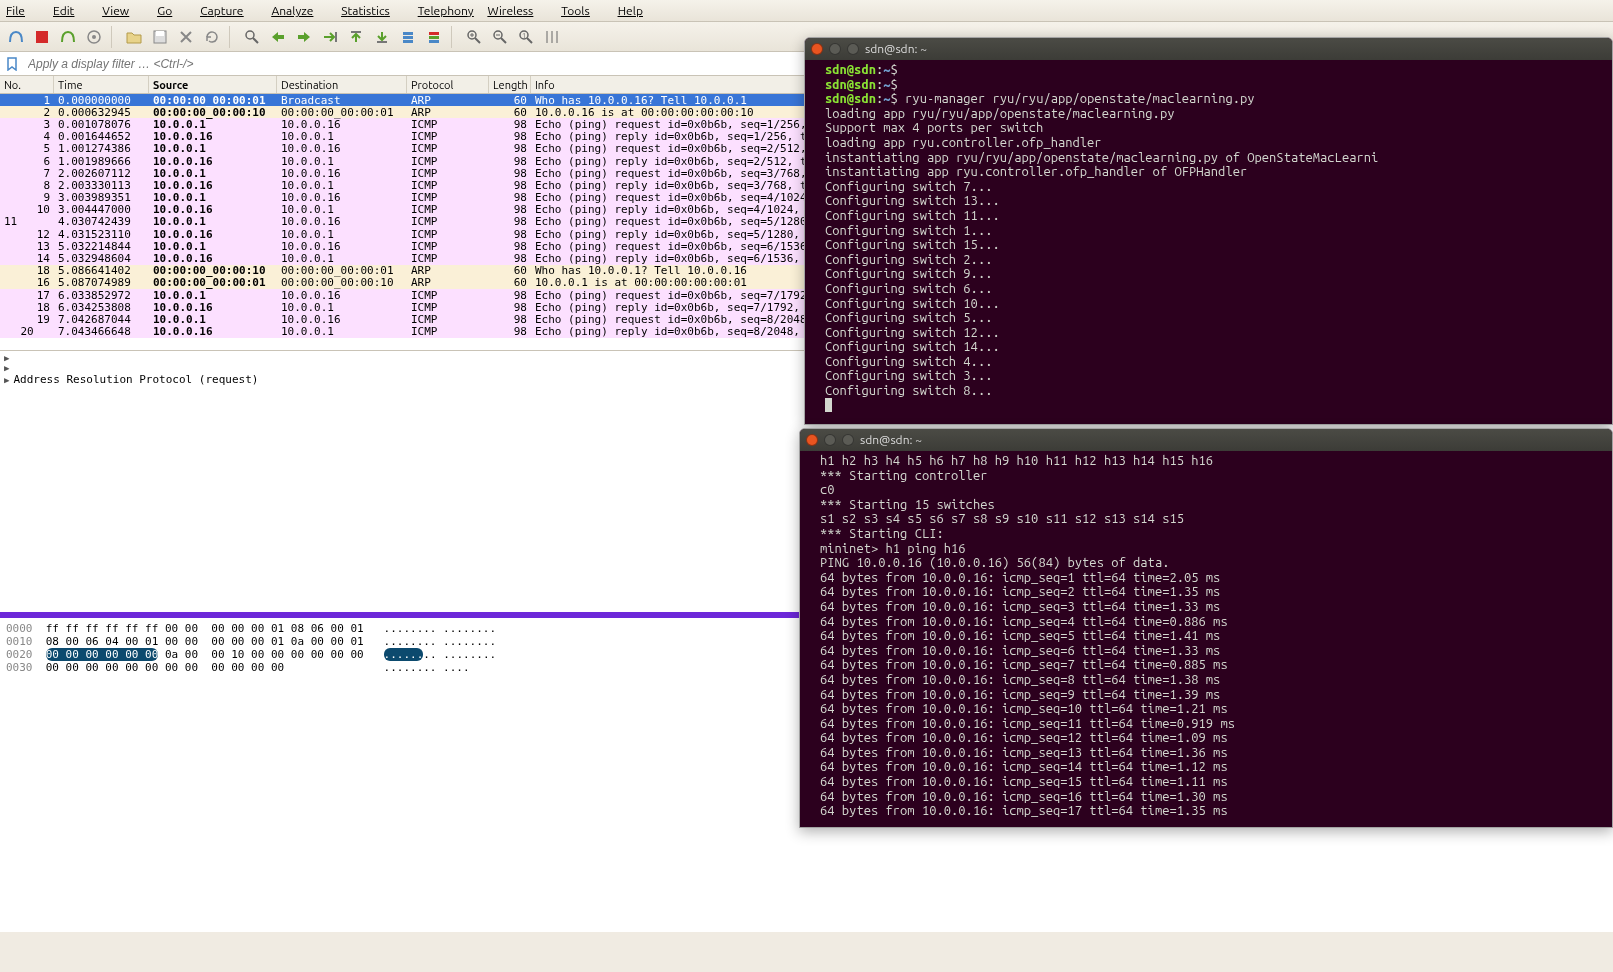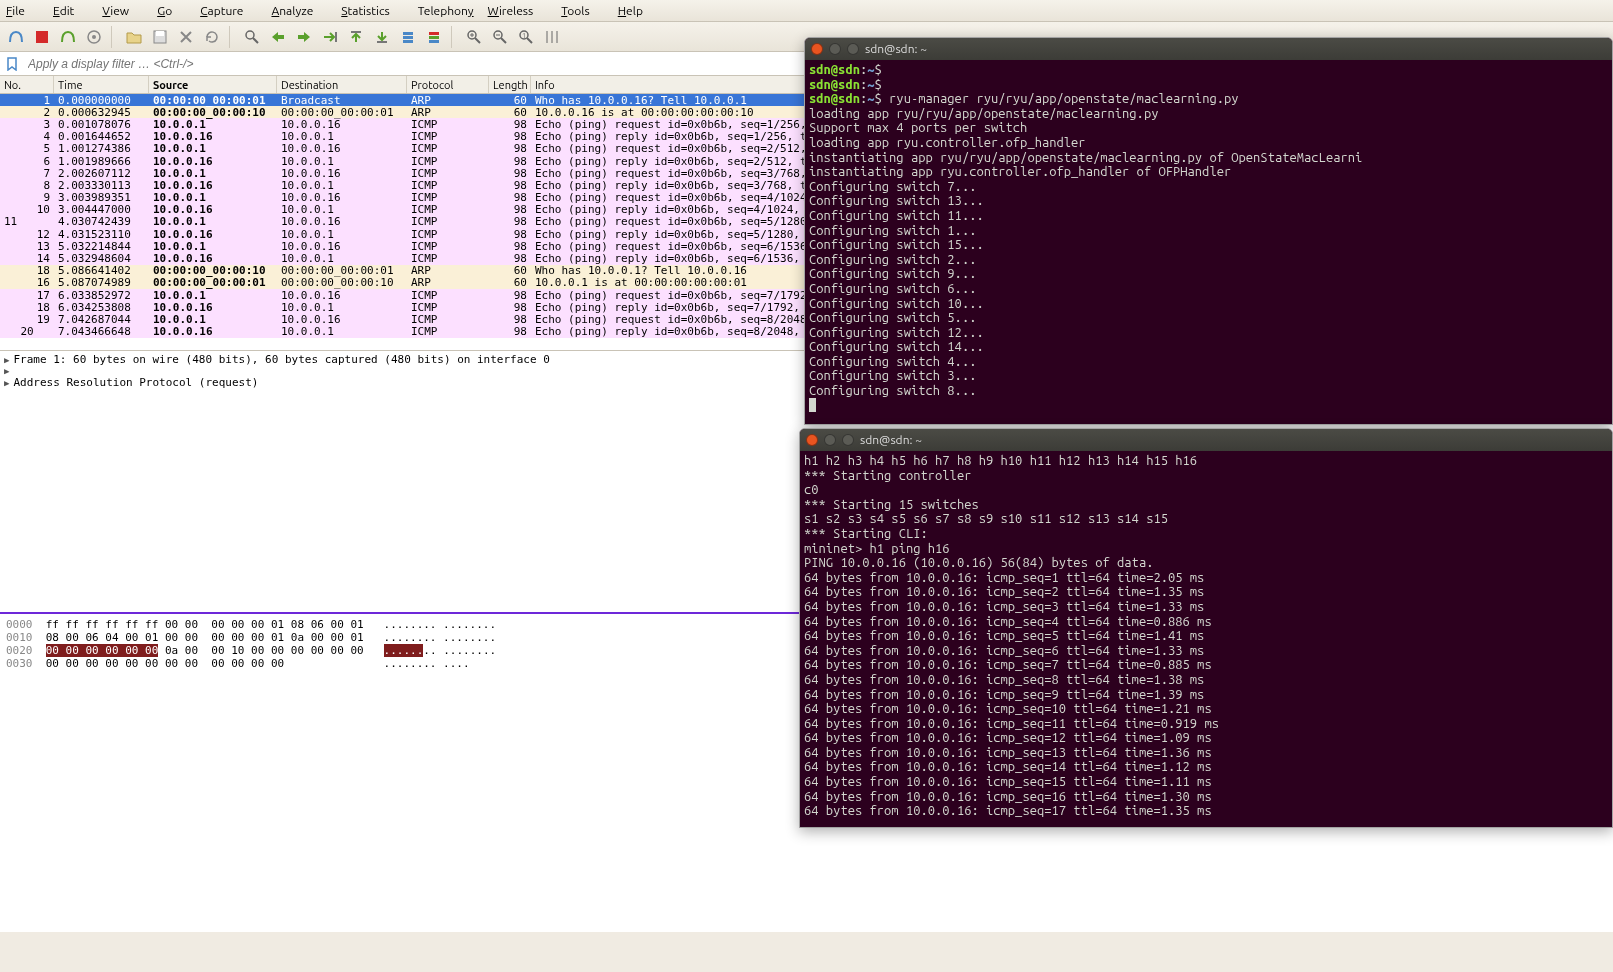--- a/index.html
+++ b/index.html
@@ -1,18 +1,18 @@
 <!DOCTYPE html>
 <html><head>
 <meta charset="utf-8">
 <style>
   * { box-sizing: border-box; margin: 0; padding: 0; }
   body { font-family: "Ubuntu", "DejaVu Sans", sans-serif; font-size: 12px; background: #f0ebe2; width: 1613px; height: 972px; overflow: hidden; position: relative; }
   .menubar { background: linear-gradient(#f5f2ea,#e9e4d9); height: 22px; display: flex; align-items: center; padding: 0 6px; border-bottom: 1px solid #c9c3b6; }
-  .menubar span { margin-right: 14px; cursor: default; }
+  .menubar span { margin-right: 14px; cursor: default; text-decoration: underline; }
   .menubar span u { text-decoration: underline; }
   .toolbar { background: linear-gradient(#f5f2ea,#e9e4d9); height: 30px; display: flex; align-items: center; padding: 0 4px; border-bottom: 1px solid #c9c3b6; gap: 2px; }
   .tb-btn { width: 24px; height: 24px; display: inline-flex; align-items: center; justify-content: center; border: 1px solid transparent; border-radius: 3px; }
   .tb-sep { width: 6px; height: 22px; border-left: 1px solid #cfc9bc; margin: 0 3px; }
   .filter-bar { height: 24px; display: flex; align-items: center; background: #fff; border-bottom: 1px solid #c9c3b6; }
   .filter-icon { width: 18px; height: 18px; margin: 0 3px; display:flex; align-items:center; justify-content:center; }
   .filter-input { flex: 1; border: none; outline: none; font-size: 12px; font-style: italic; color: #888; padding: 2px 4px; }
   .packet-header { display: flex; background: #f2efe7; border-bottom: 1px solid #c9c3b6; height: 18px; font-size: 11px; align-items: center; }
   .packet-header > div { border-right: 1px solid #d4cfc2; padding: 0 4px; height:100%; display:flex; align-items:center; }
   .col-no { width: 54px; }
@@ -25,31 +25,31 @@
   .packet-list { font-family: "DejaVu Sans Mono","Consolas",monospace; font-size: 11px; height: 256px; overflow: hidden; background:#fff; }
   .packet-row { display: flex; height: 12.2px; align-items:center; white-space: nowrap; }
   .packet-row > div { padding: 0 4px; overflow:hidden; }
   .row-arp { background: #faf0d7; }
   .row-icmp { background: #fce0ff; }
   .row-sel { background: #3875d7; color:#fff; }
   .row-sel.row-arp { background:#3875d7; }
   .details-pane { background: #fff; font-family: "DejaVu Sans Mono",monospace; font-size: 11px; height: 262px; border-top: 1px solid #c9c3b6; padding: 2px 4px; }
   .tree-row { display:flex; align-items:center; gap:4px; }
   .tree-tri { font-size:9px; color:#555; cursor:default; }
-  .hex-pane { background: #fff; font-family: "DejaVu Sans Mono",monospace; font-size: 11px; border-top: 2px solid #6d28d9; padding: 4px 6px; height: 320px; color:#000; }
+  .hex-pane { background: #fff; font-family: "DejaVu Sans Mono",monospace; font-size: 11px; border-top: 6px solid #6d28d9; padding: 4px 6px; height: 320px; color:#000; }
   .hex-line { white-space: pre; }
   .hex-off { color:#888; }
-  .hex-sel { background:#7f1d1d; color:#fff; }
+  .hex-sel { background:#0c4a6e; color:#fff;border-radius:6px; }
   .terminal { position: absolute; background: #2c001e; color: #d3d7cf; font-family: "Ubuntu Mono","DejaVu Sans Mono",monospace; font-size: 13px; line-height: 14.6px; border: 1px solid #a3a3a3; box-shadow: 0 4px 14px rgba(0,0,0,.3); border-radius: 6px 6px 0 0; overflow:hidden; }
   .term-titlebar { background: linear-gradient(#4b4b45,#3c3c37); height: 22px; display:flex; align-items:center; padding:0 6px; gap:6px; color:#ddd; font-family:"Ubuntu",sans-serif; font-size:12px; }
   .wbtn { width:12px; height:12px; border-radius:50%; border:1px solid rgba(0,0,0,.4); }
   .wbtn.close { background:#e95420; }
   .wbtn.min { background:#5b5b55; }
   .wbtn.max { background:#5b5b55; }
-  .term-body { padding: 2px 4px; white-space: pre; overflow:hidden; }
+  .term-body { padding: 2px 20px; white-space: pre; overflow:hidden; }
   .prompt-user { color:#8ae234; font-weight:bold; }
   .prompt-path { color:#729fcf; font-weight:bold; }
   .term1 { left: 804px; top: 37px; width: 809px; height: 388px; }
   .term2 { left: 799px; top: 428px; width: 814px; height: 400px; }
 </style>
 </head>
 <body>
 
 <div class="menubar">
   <span><u>F</u><span>ile</span></span>
@@ -389,21 +389,20 @@
       <div class="col-dst">10.0.0.1</div>
       <div class="col-proto">ICMP</div>
       <div class="col-len" style="text-align:right">98</div>
       <div class="col-info">Echo (ping) reply    id=0x0b6b, seq=8/2048,</div>
     </div>
   </div>
 
 <div class="details-pane">
   <div class="tree-row">
       <span class="tree-tri">▶</span>
-      <span>Frame 1: 60 bytes on wire (480 bits), 60 bytes captured (480 bits) on interface 0</span>
     </div>
   <div class="tree-row">
       <span class="tree-tri">▶</span>
     </div>
   <div class="tree-row">
       <span class="tree-tri">▶</span>
       <span>Address Resolution Protocol (request)</span>
     </div>
 </div>
 

